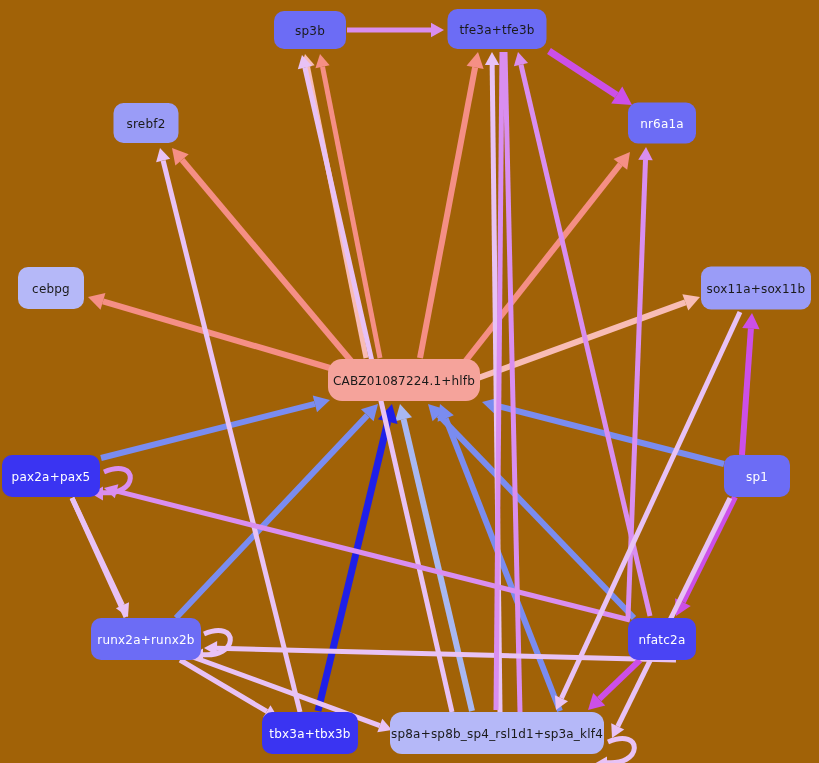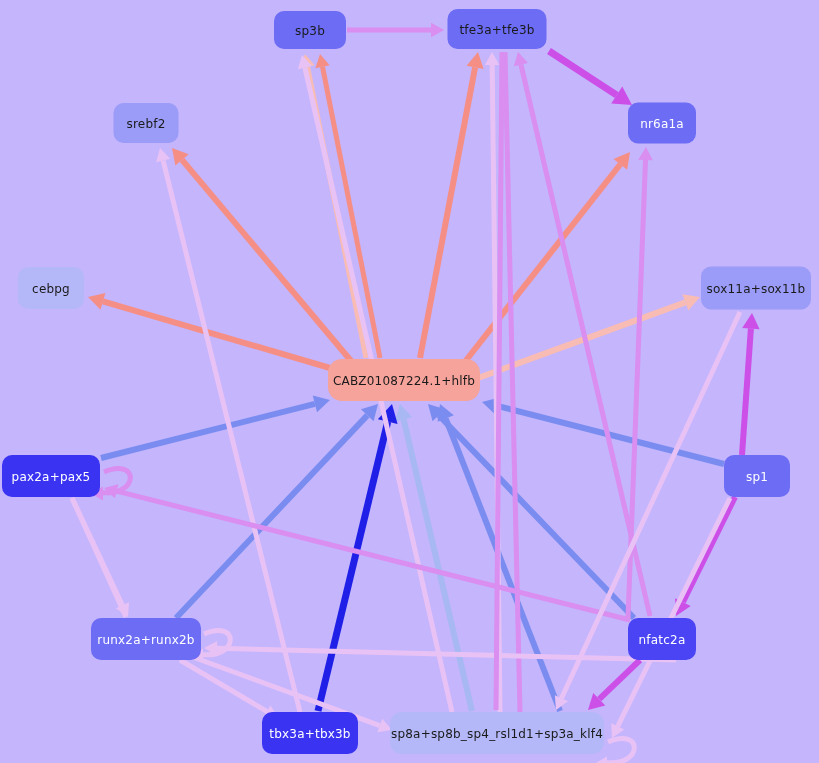--- a/index.html
+++ b/index.html
@@ -8,21 +8,21 @@
     padding: 0;
     background: #ffffff;
   }
   body {
     font-family: "DejaVu Sans", "Liberation Sans", sans-serif;
   }
   #graph-canvas {
     position: relative;
     width: 819px;
     height: 763px;
-    background: #c4b5fd;
+    background: #a16207;
     overflow: hidden;
   }
   svg.net {
     position: absolute;
     left: 0;
     top: 0;
     width: 819px;
     height: 763px;
     display: block;
   }

